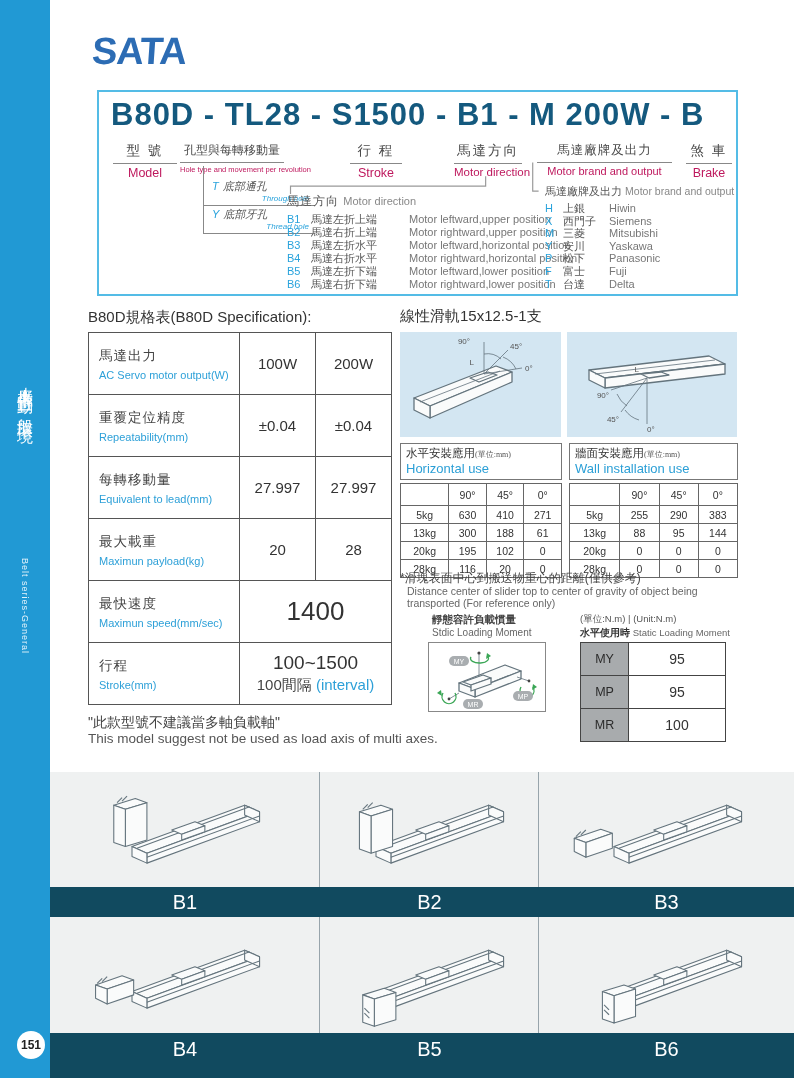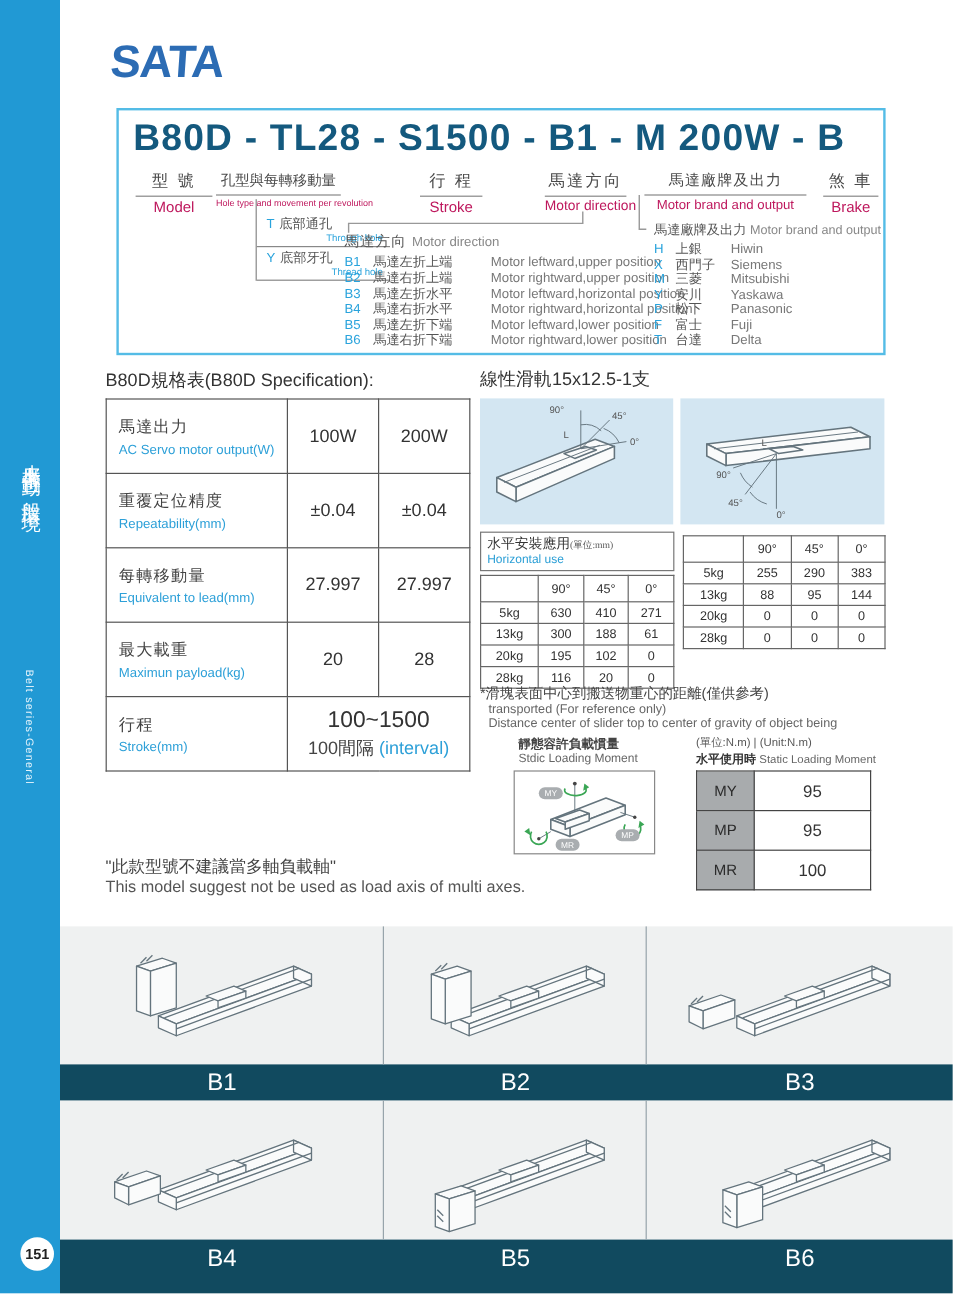--- a/index.html
+++ b/index.html
@@ -36,22 +36,22 @@
   .g2 .lbl-cn { font-size:12px; letter-spacing:0; }
   .g2 .lbl-en { font-size:7.5px; }
   .g3 { left:251px; width:52px; }
   .g4 { left:355px; width:68px; }
   .g4 .lbl-en { font-size:11.5px; }
   .g5 { left:438px; width:135px; }
   .g5 .lbl-cn { font-size:12.5px; letter-spacing:1px; }
   .g5 .lbl-en { font-size:11px; }
   .g6 { left:587px; width:46px; }
 
-  .hole-list { position:absolute; left:114px; top:74px; width:112px;
-               border-left:1.5px solid #888; padding-top:12px; }
+  .hole-list { position:absolute; left:104px; top:74px; width:112px;
+               border-left:1.5px solid #888; padding-top:12px;font-style:italic; }
   .hole-item { border-bottom:1.5px solid #888; padding:1px 4px 1px 8px; }
   .hole-line1 { font-size:11px; color:#555; }
   .hole-code { color:#29a3dc; margin-right:4px; }
   .hole-en { font-size:8px; color:#29a3dc; text-align:right; padding:0 2px 1px 0; }
 
   .dir-block { position:absolute; left:188px; top:101px; }
   .dir-header { font-size:12px; color:#555; margin-bottom:3px; letter-spacing:1px; }
   .dir-header .hen { color:#888; font-size:11px; letter-spacing:0; }
   .dir-row { display:flex; font-size:11px; line-height:13px; }
   .dir-code { width:24px; color:#29a3dc; }
@@ -88,21 +88,21 @@
   .panel { position:absolute; background:#d3e6f2; }
   .panel1 { left:400px; top:332px; width:161px; height:105px; }
   .panel2 { left:567px; top:332px; width:170px; height:105px; }
 
   .gtable { position:absolute; top:443px; }
   .gtable.h { left:400px; width:162px; }
   .gtable.w { left:569px; width:169px; }
   .gt-head { border:1.2px solid #777; padding:2px 5px 3px; background:#fff; }
   .gt-head .l1 { font-size:11.5px; color:#333; }
   .gt-head .unit { font-size:8px; color:#555;font-family:Liberation Serif, serif; }
-  .gt-head .l2 { font-size:10px; color:#2b9fd6; }
+  .gt-head .l2 { font-size:13px; color:#2b9fd6; }
   .gt-grid { width:100%; border-collapse:collapse; margin-top:3px; background:#fff; }
   .gt-grid td { border:1.2px solid #666; text-align:center; font-size:10.5px; color:#333; height:18px; }
   .gt-grid tr.hdr td { height:22px; }
   .guide-note-cn { position:absolute; left:400px; top:570px; font-size:12px; color:#444; }
   .guide-note-en { position:absolute; left:407px; top:585px; font-size:10.5px; color:#666; line-height:12px; }
 
   
   .moment-title { position:absolute; left:432px; top:613px; }
   .mt-cn { font-size:10.5px; color:#444; font-weight:bold; }
   .mt-en { font-size:10px; color:#666; }
@@ -341,20 +341,27 @@
     <tr>
       <td class="sl">
         <div class="cn">最大載重</div>
             <div class="en">Maximun payload(kg)</div>
       </td>
       <td class="sv">20</td>
       <td class="sv">28</td>
     </tr>
     <tr>
       <td class="sl">
+        <div class="cn">最快速度</div>
+            <div class="en">Maximun speed(mm/sec)</div>
+      </td>
+      <td class="sv big" colspan="2">1400</td>
+    </tr>
+    <tr>
+      <td class="sl">
         <div class="cn">行程</div>
             <div class="en">Stroke(mm)</div>
       </td>
       <td class="sv" colspan="2">
         <div class="stroke1">100~1500</div>
         <div class="stroke2"><span>100間隔</span> <span class="blue">(interval)</span></div>
       </td>
     </tr>
   </tbody>
     </table>
@@ -440,20 +447,24 @@
         <td>28kg</td>
         <td>116</td>
         <td>20</td>
         <td>0</td>
       </tr>
     </tbody>
       </table>
   </div>
 
   <div class="gtable w">
+    <div class="gt-head">
+      <div class="l1"><span>牆面安裝應用</span><span class="unit">(單位:mm)</span></div>
+      <div class="l2">Wall installation use</div>
+    </div>
     <table class="gt-grid">
       <tbody>
           <tr class="hdr">
         <td></td>
         <td>90°</td>
         <td>45°</td>
         <td>0°</td>
       </tr>
       <tr>
         <td>5kg</td>
@@ -478,22 +489,22 @@
         <td>0</td>
         <td>0</td>
         <td>0</td>
       </tr>
     </tbody>
       </table>
   </div>
 
   <div class="guide-note-cn">*滑塊表面中心到搬送物重心的距離(僅供參考)</div>
   <div class="guide-note-en">
+    <div>Distance center of slider top to center of gravity of object being</div>
     <div>transported (For reference only)</div>
-    <div>Distance center of slider top to center of gravity of object being</div>
   </div>
 
   <div class="moment-title">
     <div class="mt-cn">靜態容許負載慣量</div>
     <div class="mt-en">Stdic Loading Moment</div>
   </div>
 
   <div class="moment-diagram">
     <svg viewBox="0 0 116 68" width="116" height="68">
       <g class="line-draw" fill="#fff" stroke-width="1">

